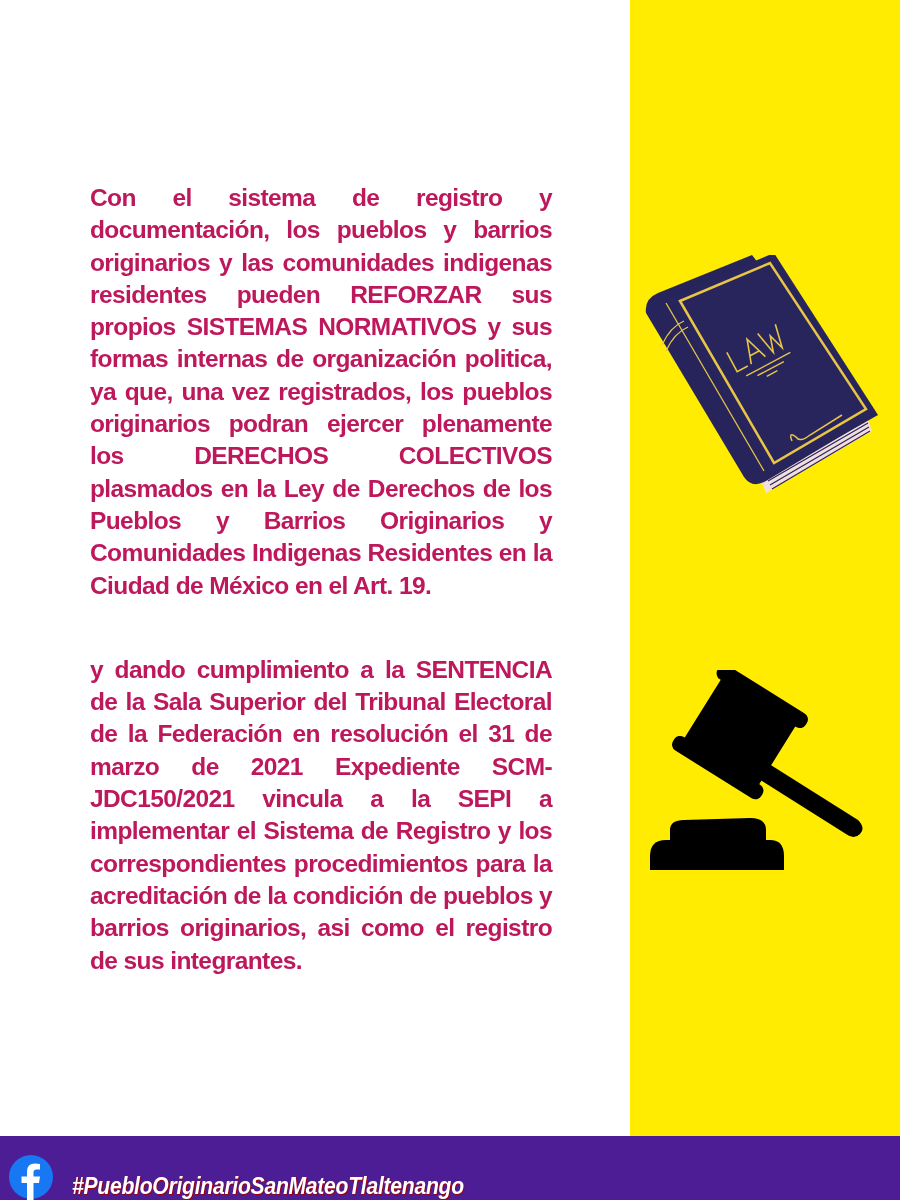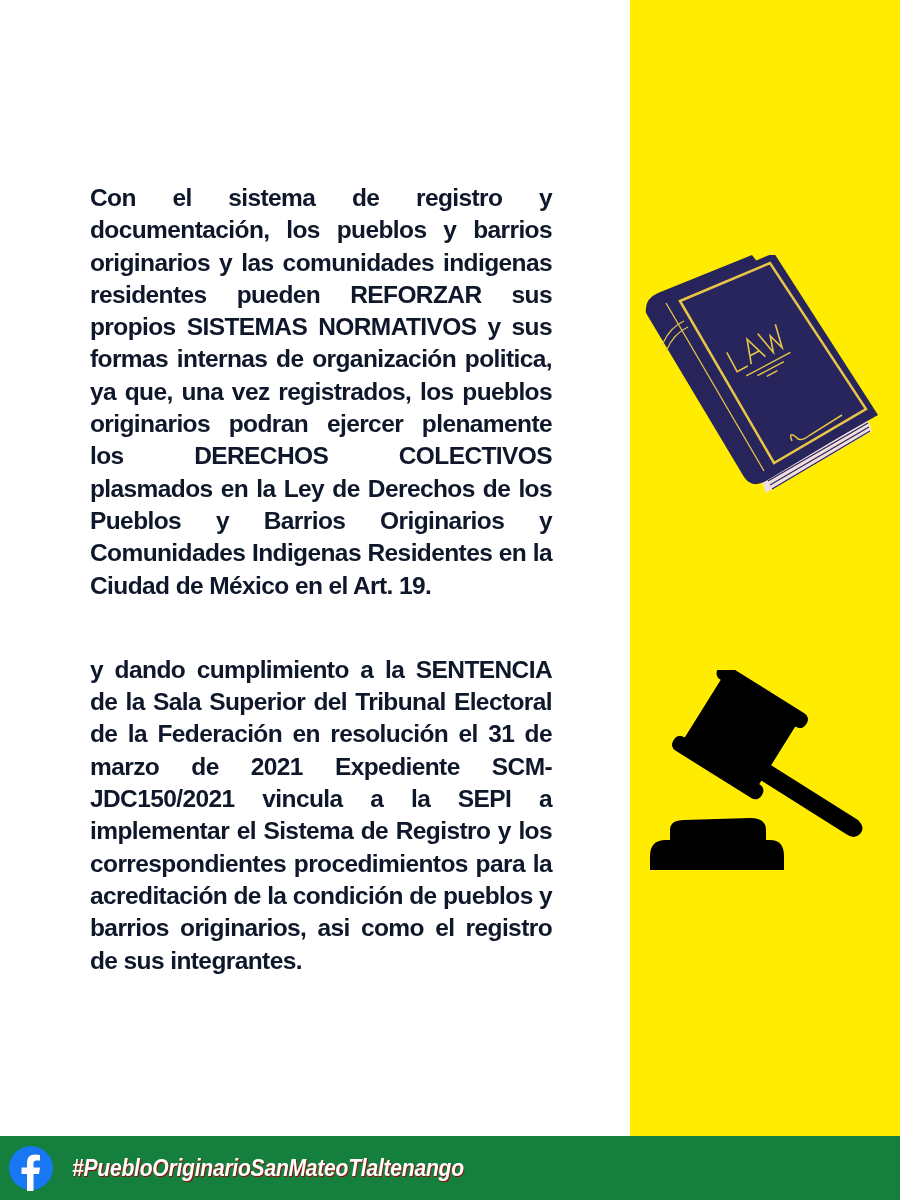--- a/index.html
+++ b/index.html
@@ -7,38 +7,38 @@
       width: 900px; height: 1200px; position: relative; overflow: hidden;
       background: #ffffff;
       font-family: "Liberation Sans", "DejaVu Sans", sans-serif;
     }
     .yellow-panel {
       position: absolute; left: 630px; top: 0; width: 270px; height: 1136px;
       background: #ffec00;
     }
     .text-block {
       position: absolute; left: 90px; top: 182px; width: 462px;
-      color: #0f172a;
+      color: #be185d;
       font-family: "Liberation Sans", "DejaVu Sans", sans-serif;
       font-size: 24.5px; line-height: 32.3px; font-weight: bold;
       letter-spacing: -0.6px;
       text-align: justify;
     }
     .text-block p { margin: 0; }
     .text-block p + p { margin-top: 52px; }
     .book {
       position: absolute; left: 640px; top: 255px; width: 240px; height: 240px;
     }
     .gavel {
       position: absolute; left: 640px; top: 670px; width: 240px; height: 210px;
     }
     .footer-bar {
       position: absolute; left: 0; top: 1136px; width: 900px; height: 64px;
-      background: #15803d;
-      display: flex; align-items: center;
+      background: #4c1d95;
+      display: flex; align-items: flex-end;
     }
     .fb-icon {
       width: 46px; height: 46px; margin-left: 8px; display: block;
     }
     .hashtag {
       margin-left: 18px; color: #ffffff;
       font-family: "Liberation Sans", "DejaVu Sans", sans-serif;
       font-weight: bold; font-style: italic; font-size: 24px;
       letter-spacing: -0.3px;
       text-shadow: 1px 1px 1px #a00000;

